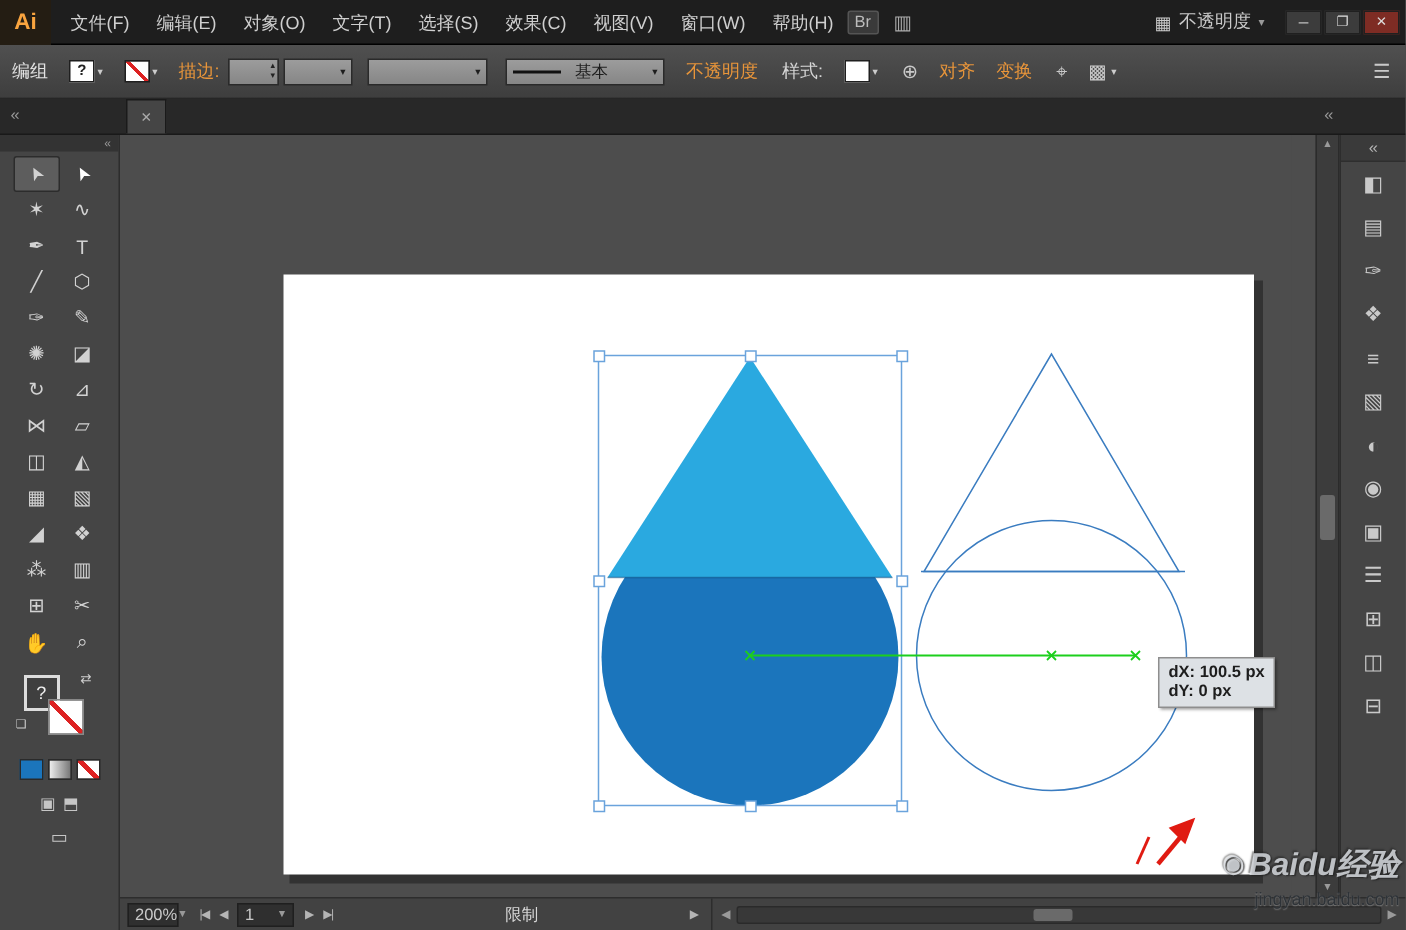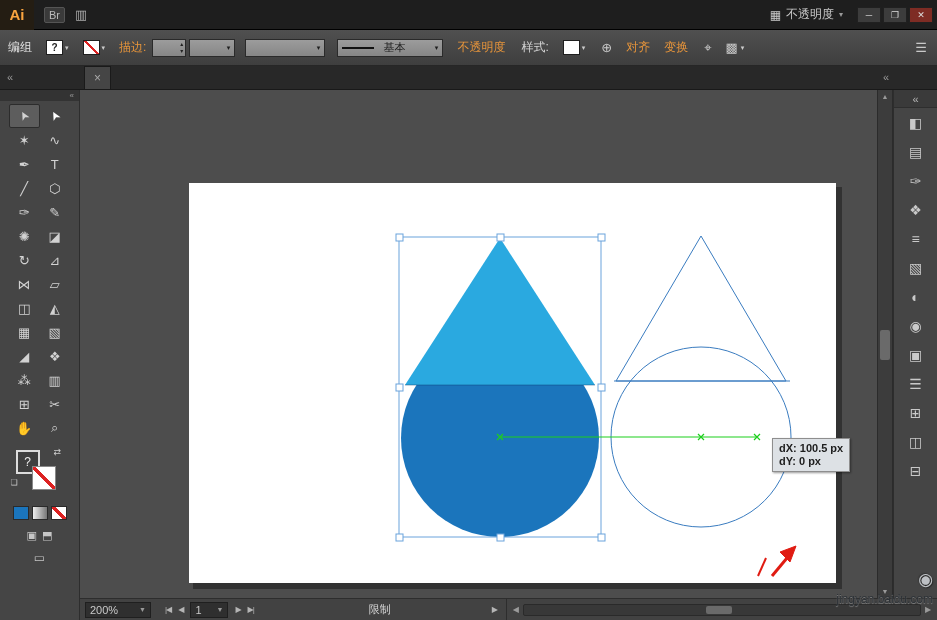--- a/index.html
+++ b/index.html
@@ -4,21 +4,21 @@
 <style>
   *{margin:0;padding:0;box-sizing:border-box}
   html,body{width:937px;height:620px;overflow:hidden}
   body{position:relative;background:#4d4d4d;font-family:"Liberation Sans","DejaVu Sans",sans-serif;color:#ccc}
 
   
   .menubar{position:absolute;left:0;top:0;right:0;height:30px;background:#1e1e1e;display:flex;align-items:center;border-bottom:1px solid #000;z-index:10}
   .ai-logo{width:34px;height:30px;background:#241d13;color:#f9a43f;font-weight:bold;font-size:15px;display:flex;align-items:center;justify-content:center}
   .menus{display:flex;height:100%;align-items:center;margin-left:4px}
   .menu-item{padding:0 9px;font-size:12px;color:#cfcfcf;line-height:30px;cursor:default;white-space:nowrap}
-  .mb-btn{font-size:11px;border:1px solid #555;background:#3a3a3a;color:#bbb;padding:1px 4px;border-radius:2px;margin-left:10px}
+  .mb-btn{font-size:11px;border:1px solid #555;background:#3a3a3a;color:#bbb;padding:1px 4px;border-radius:2px;}
   .mb-icon{margin-left:10px;color:#aaa;font-size:13px}
   .spacer{flex:1}
   .workspace{display:flex;align-items:center;gap:5px;font-size:12px;color:#c9c9c9;margin-right:14px}
   .workspace .caret{font-size:8px;color:#999}
   .winbtns{display:flex;gap:2px;margin-right:4px}
   .winbtn{width:24px;height:16px;display:flex;align-items:center;justify-content:center;font-size:9px;color:#ddd;background:#3c3c3c;border:1px solid #202020}
   .winbtn.close{background:#7e2c24}
 
   
   .controlbar{position:absolute;top:30px;left:0;right:0;height:36px;background:linear-gradient(#505050,#3e3e3e);border-bottom:1px solid #262626;display:flex;align-items:center;font-size:12px;z-index:9}
@@ -82,21 +82,21 @@
   .vthumb{position:absolute;left:2px;right:2px;top:240px;height:30px;background:#6a6a6a;border-radius:2px}
 
   
   .dock{position:absolute;left:893px;top:90px;bottom:0;width:44px;background:#454545;border-left:1px solid #2d2d2d;z-index:5}
   .dock-expand{height:18px;display:flex;align-items:center;justify-content:center;color:#b5b5b5;font-size:11px;background:#3a3a3a;border-bottom:1px solid #2e2e2e}
   .dock-icons{display:flex;flex-direction:column;align-items:center}
   .dock-icon{width:44px;height:29px;display:flex;align-items:center;justify-content:center;color:#c9c9c9;font-size:14px}
 
   
   .statusbar{position:absolute;left:80px;right:0;bottom:0;height:22px;background:#424242;border-top:1px solid #2d2d2d;display:flex;align-items:center;font-size:11px;color:#c9c9c9;z-index:5}
-  .zoom-select{width:66px;height:16px;margin-left:5px;background:#2f2f2f;border:1px solid #1f1f1f;display:flex;align-items:center;justify-content:space-between;padding:0 4px}
+  .zoom-select{width:34px;height:16px;margin-left:5px;background:#2f2f2f;border:1px solid #1f1f1f;display:flex;align-items:center;justify-content:space-between;padding:0 4px}
   .zoom-select .caret{font-size:7px;color:#999}
   .ab-nav{display:flex;align-items:center;gap:7px;margin-left:14px}
   .navbtn{font-size:8px;color:#b5b5b5;letter-spacing:-1px}
   .ab-field{width:38px;height:16px;background:#2f2f2f;border:1px solid #1f1f1f;display:flex;align-items:center;justify-content:space-between;padding:0 4px}
   .ab-field .caret{font-size:7px;color:#999}
   .status-text{width:140px;text-align:center;margin-left:56px;color:#d7d7d7}
   .status-pop{font-size:8px;color:#b5b5b5;margin-left:42px}
   .hscroll{flex:1;display:flex;align-items:center;height:100%;margin-left:8px;border-left:1px solid #2d2d2d;padding:0 2px}
   .scroll-arrow{width:14px;text-align:center;font-size:8px;color:#9a9a9a}
   .htrack{flex:1;height:12px;background:#383838;border:1px solid #2a2a2a;position:relative;border-radius:2px}
@@ -106,20 +106,31 @@
   .watermark{position:absolute;right:4px;bottom:14px;z-index:60;text-align:right;pointer-events:none}
   .wm-brand{display:flex;align-items:center;justify-content:flex-end;gap:3px;font-size:21px;font-weight:bold;font-style:italic;color:rgba(222,226,230,.82);text-shadow:1px 1px 1px rgba(35,35,35,.85),-1px -1px 1px rgba(35,35,35,.5)}
   .wm-logo{font-size:17px;font-style:normal}
   .wm-url{font-size:12px;color:#2e3338;text-shadow:0 1px 1px rgba(255,255,255,.35);margin-top:2px;font-style:normal}
 </style>
 </head>
 <body>
 
 <div class="menubar" data-name="menu-bar">
   <div class="ai-logo" data-name="app-logo">Ai</div>
+  <nav class="menus" data-name="main-menu">
+      <span class="menu-item" data-name="menu-item-0">文件(F)</span>
+      <span class="menu-item" data-name="menu-item-1">编辑(E)</span>
+      <span class="menu-item" data-name="menu-item-2">对象(O)</span>
+      <span class="menu-item" data-name="menu-item-3">文字(T)</span>
+      <span class="menu-item" data-name="menu-item-4">选择(S)</span>
+      <span class="menu-item" data-name="menu-item-5">效果(C)</span>
+      <span class="menu-item" data-name="menu-item-6">视图(V)</span>
+      <span class="menu-item" data-name="menu-item-7">窗口(W)</span>
+      <span class="menu-item" data-name="menu-item-8">帮助(H)</span>
+    </nav>
   <div class="mb-btn" data-name="bridge-button">Br</div>
   <div class="mb-icon" data-name="arrange-documents-icon">▥</div>
   <div class="spacer" data-name="menubar-spacer"></div>
   <div class="workspace" data-name="workspace-switcher">
     <span data-name="workspace-icon">▦</span>
     <span data-name="workspace-label">不透明度</span>
     <span class="caret" data-name="chevron-down-icon">▾</span>
   </div>
   <div class="winbtns" data-name="window-controls">
     <span class="winbtn" data-name="minimize-button">─</span>
@@ -415,15 +426,16 @@
     <div class="htrack" data-name="hscroll-track">
       <div class="hthumb" data-name="hscroll-thumb"></div>
     </div>
     <span class="scroll-arrow" data-name="scroll-right-icon">▶</span>
   </div>
 </div>
 
 <div class="watermark" data-name="watermark">
   <div class="wm-brand" data-name="watermark-brand">
     <span class="wm-logo" data-name="baidu-logo-icon">◉</span>
+    <span data-name="watermark-brand-text">Baidu经验</span>
   </div>
   <div class="wm-url" data-name="watermark-url">jingyan.baidu.com</div>
 </div>
 
 </body></html>

